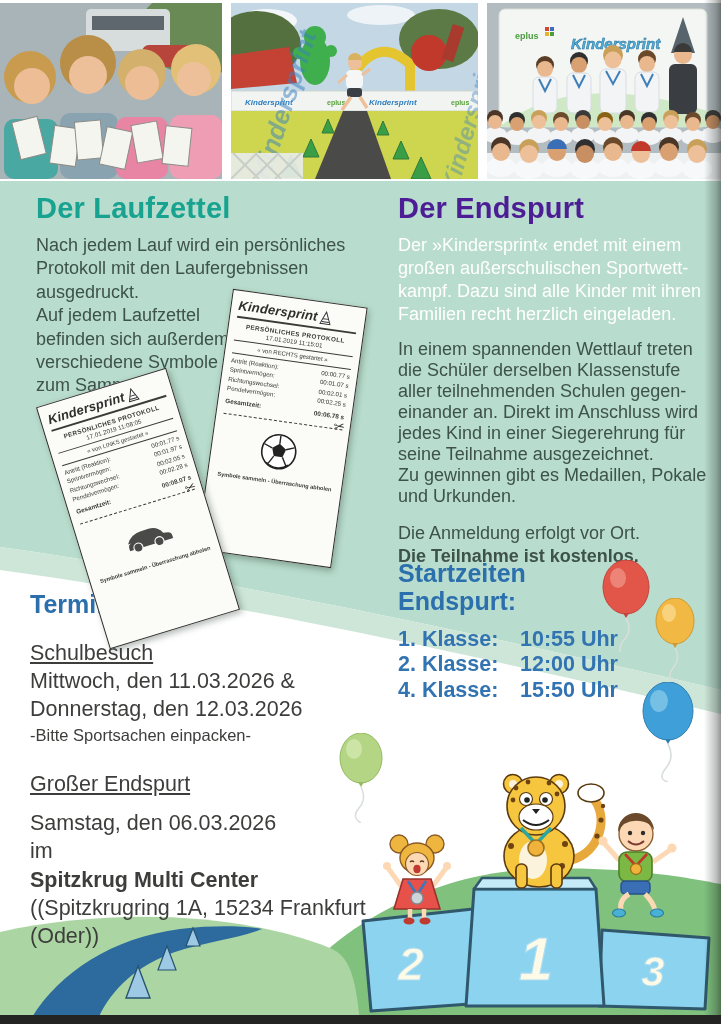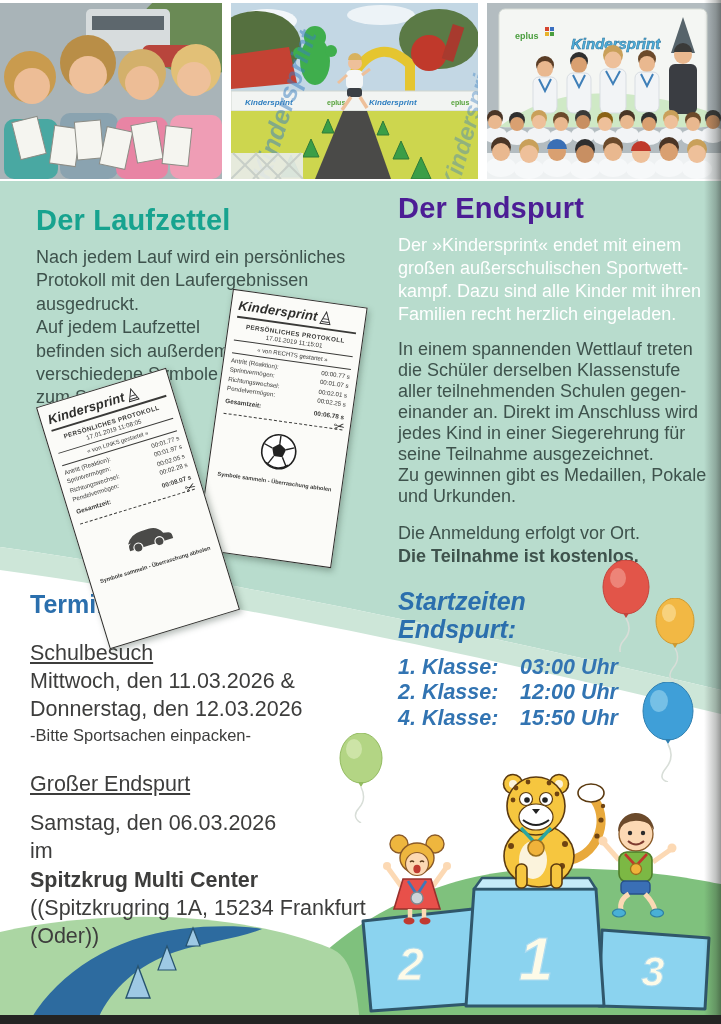--- a/index.html
+++ b/index.html
@@ -6,21 +6,21 @@
   .page{position:relative;width:721px;height:1024px;background:#ffffff;overflow:hidden;
         font-family:"Liberation Sans",sans-serif;}
   .abs{position:absolute;}
   svg text{font-family:"Liberation Sans",sans-serif;}
 
   
   .photo{position:absolute;top:3px;height:176px;overflow:hidden;background:#f9a8d4;}
   .photo svg{display:block;}
 
   
-  .col-left{left:36px;top:192px;width:338px;color:#3e524c;margin-top:12px;}
+  .col-left{left:36px;top:192px;width:338px;color:#3e524c;}
   .col-right{left:398px;top:192px;width:320px;color:#3e524c;}
   h2.sec{margin:0;font-size:29px;font-weight:bold;letter-spacing:.2px;}
   .teal{color:#17a38f;}
   .white{color:#4c1d95;}
   .body-lines{margin-top:9px;font-size:18px;line-height:1.3;}
   .lead-lines{margin-top:9px;font-size:18px;line-height:1.28;font-weight:normal;color:#ffffff;}
   .body2-lines{margin-top:13px;font-size:18px;line-height:1.17;}
   .note-block{margin-top:14px;font-size:18px;line-height:1.28;}
   .note-bold{font-weight:bold;}
 
@@ -42,21 +42,21 @@
   .slip .r-footer{text-align:center;font-size:5.6px;font-weight:bold;margin-top:4px;}
 
   
   .termine{left:30px;top:591px;width:350px;color:#3d3d3c;}
   h3.blue{margin:0;font-size:25px;font-weight:bold;color:#2b6fad;line-height:1.1;}
   .t-center{text-align:left;margin-top:20px;font-size:21.5px;line-height:1.32;}
   .t-title{text-decoration:underline;}
   .t-note{font-size:16.5px;margin-top:1px;}
   .t-block2{margin-top:24px;}
   .t-venue{font-weight:bold;}
-  .startzeiten{left:398px;top:588px;width:320px;font-style:italic;}
+  .startzeiten{left:398px;top:560px;width:320px;}
   .sz-rows{margin-top:13px;}
   .sz-row{font-size:21.5px;line-height:1.09;color:#3274b2;font-weight:bold;margin-top:2px;}
   .sz-label{display:inline-block;width:122px;}
 
   
   .edge-right{right:0;top:0;width:17px;height:1024px;
     background:linear-gradient(to right,rgba(30,35,32,0) 0%,rgba(30,35,32,.28) 70%,rgba(20,22,20,.45) 100%);z-index:40;}
   .edge-bottom{left:0;bottom:0;width:721px;height:9px;background:#242423;z-index:41;}
 
   .balloon{z-index:8;}
@@ -448,21 +448,21 @@
         <div>im</div>
         <div class="t-venue">Spitzkrug Multi Center</div>
         <div>((Spitzkrugring 1A, 15234 Frankfurt<br>(Oder))</div>
       </div>
     </div>
   </section>
 
   <section class="abs content startzeiten">
     <h3 class="blue">Startzeiten<br>Endspurt:</h3>
     <div class="sz-rows">
-      <div class="sz-row"><span class="sz-label">1. Klasse:</span><span>03:00 Uhr</span></div>
+      <div class="sz-row"><span class="sz-label">1. Klasse:</span><span>10:55 Uhr</span></div>
       <div class="sz-row"><span class="sz-label">2. Klasse:</span><span>12:00 Uhr</span></div>
       <div class="sz-row"><span class="sz-label">4. Klasse:</span><span>15:50 Uhr</span></div>
     </div>
   </section>
 
   <div class="abs balloon" style="left:595px;top:560px;">
     <svg width="62" height="92" viewBox="0 0 62 92">
         <ellipse cx="31" cy="27" rx="23" ry="27" fill="#e25549" stroke="#c4443c"></ellipse>
         <ellipse cx="23" cy="18" rx="8" ry="10" fill="#ef8d80" opacity=".85"></ellipse>
         <polygon points="28,53 34,53 31,58" fill="#c4443c"></polygon>

